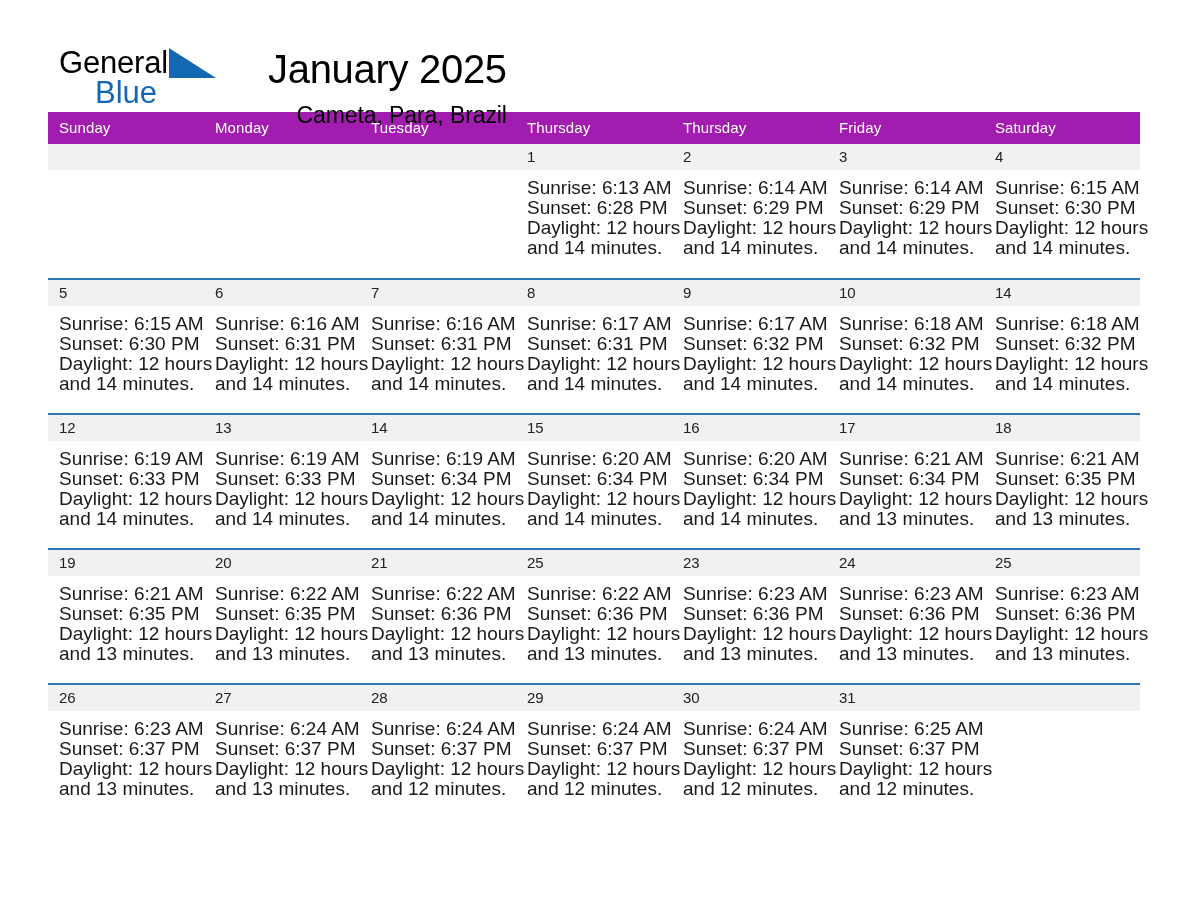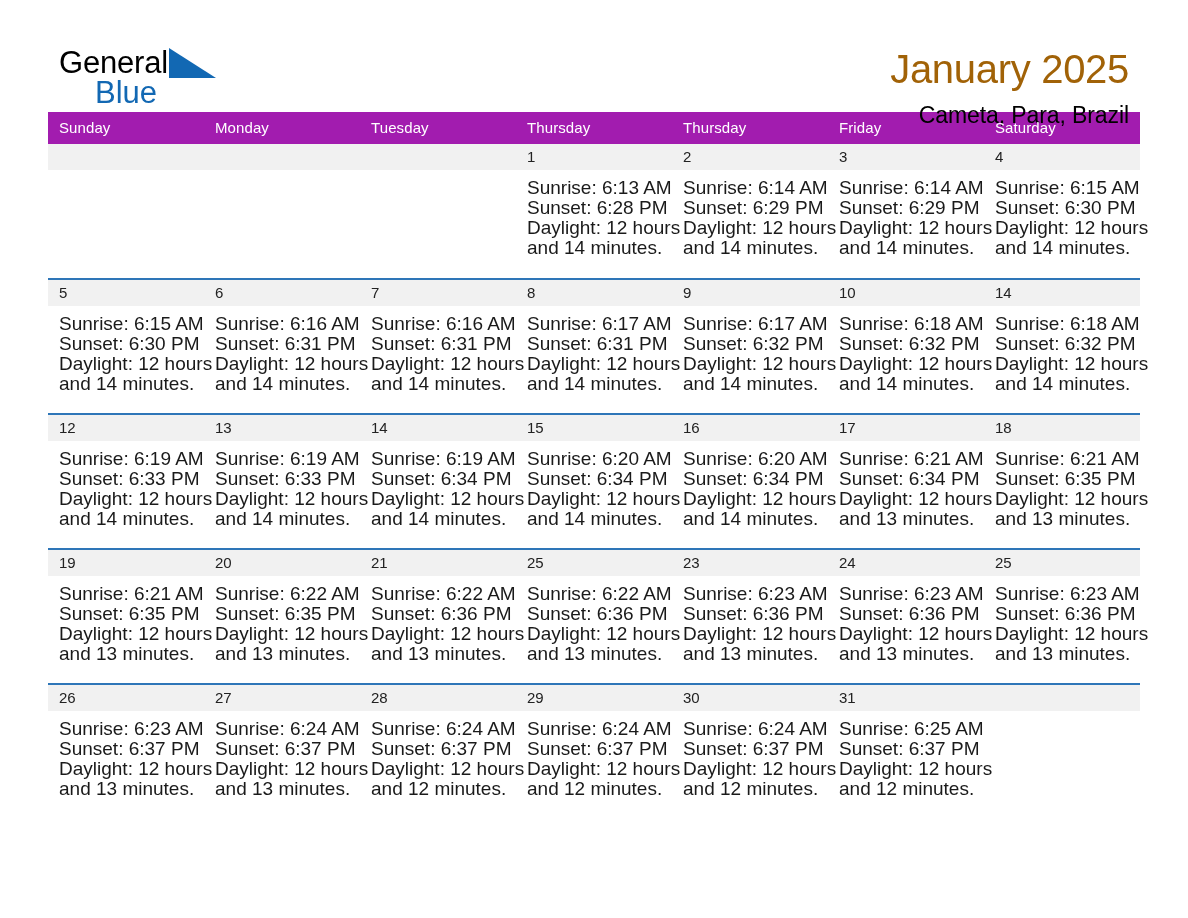--- a/index.html
+++ b/index.html
@@ -17,21 +17,20 @@
     width: 1188px;
     height: 918px;
     position: relative;
     padding: 0 48px;
   }
 
   
   .masthead {
     display: flex;
     align-items: flex-start;
-    justify-content: space-between;
     padding-top: 46px;
     height: 112px;
   }
 
   .logo {
     position: relative;
     width: 220px;
     height: 66px;
     padding-left: 11px;
   }
@@ -63,21 +62,21 @@
     font-weight: 400;
   }
 
   .titles {
     text-align: right;
     padding-right: 11px;
   }
   .cal-title {
     font-size: 40px;
     line-height: 46px;
-    color: #a16207;
+    color: #000000;
     font-weight: 400;
     letter-spacing: -0.3px;
   }
   .cal-subtitle {
     font-size: 23px;
     line-height: 30px;
     color: #000000;
     font-weight: 400;
     margin-top: 8px;
     letter-spacing: -0.1px;

